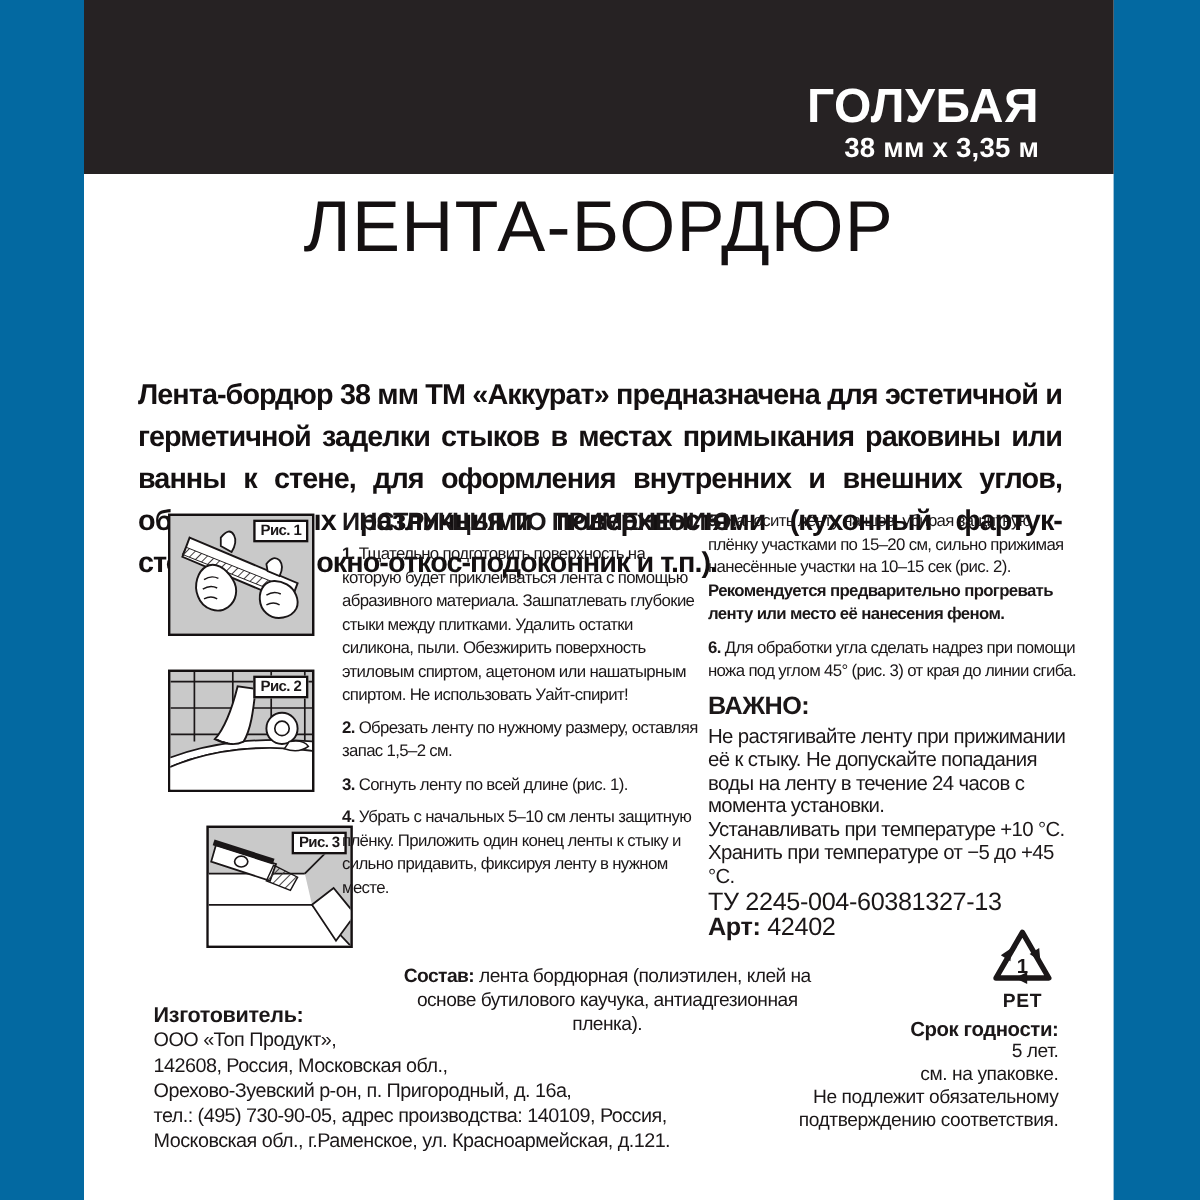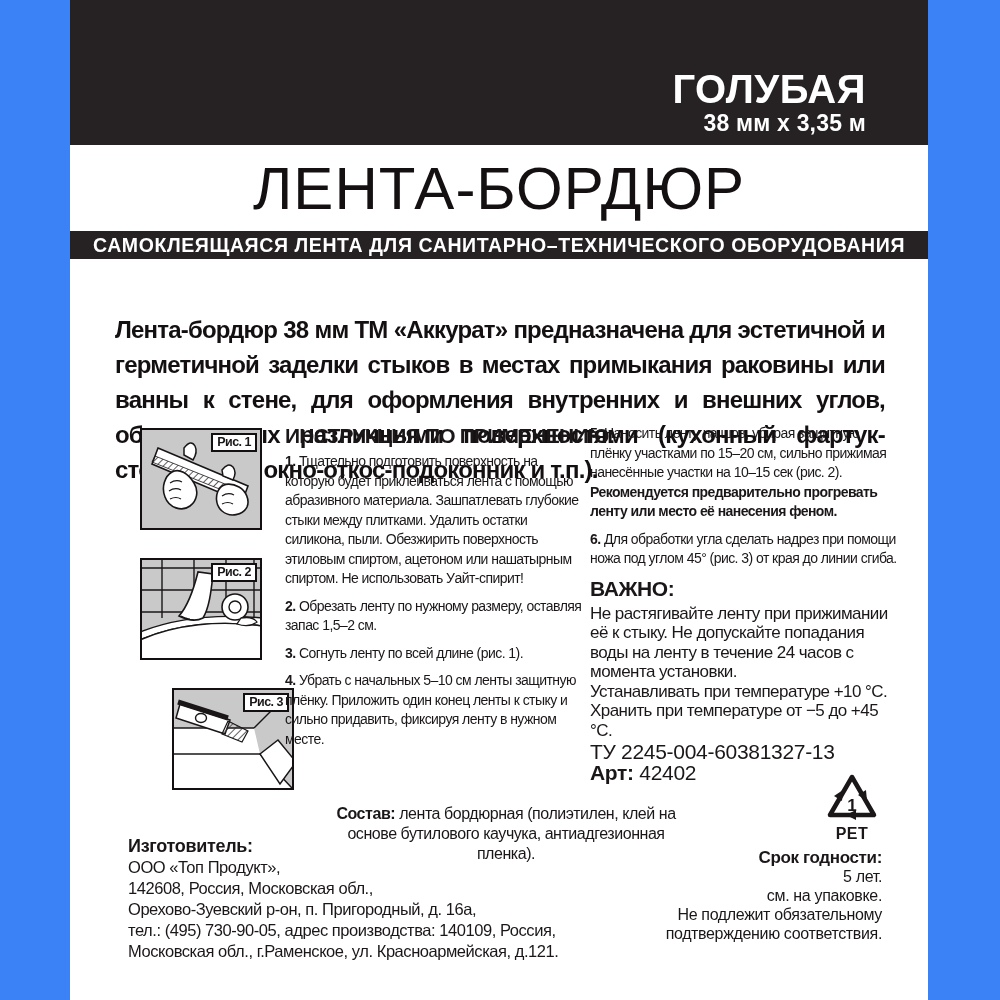--- a/index.html
+++ b/index.html
@@ -1,16 +1,16 @@
 <!DOCTYPE html>
 <html><head>
 <meta charset="utf-8">
 <style>
   html,body{margin:0;padding:0;width:1000px;height:1000px;overflow:hidden;background:#000;}
-  .photo{position:relative;width:1000px;height:1000px;background:#3b82f6;font-family:"Liberation Sans",sans-serif;}
+  .photo{position:relative;width:1000px;height:1000px;background:#0369a1;font-family:"Liberation Sans",sans-serif;}
   .label{position:absolute;left:70px;top:0;width:858px;height:1000px;background:#fff;color:#1b1718;}
 
   
   .band-top{position:absolute;left:0;top:0;width:100%;height:145px;background:#262223;box-sizing:border-box;
             display:flex;flex-direction:column;align-items:flex-end;justify-content:flex-end;padding:0 62px 8px 0;color:#fff;}
   .banner-color{font-size:40px;font-weight:bold;letter-spacing:.5px;line-height:1.02;}
   .banner-size{font-size:23px;font-weight:bold;letter-spacing:.2px;}
 
   .band-title{position:absolute;left:0;top:145px;width:100%;height:86px;display:flex;align-items:center;justify-content:center;border-radius:26px;}
   .title{font-size:60px;font-weight:400;letter-spacing:1px;color:#141011;}
@@ -55,23 +55,20 @@
 
     <div class="band-top">
       <div class="banner-color">ГОЛУБАЯ</div>
       <div class="banner-size">38 мм х 3,35 м</div>
     </div>
 
     <div class="band-title">
       <div class="title">ЛЕНТА-БОРДЮР</div>
     </div>
 
-    <div class="band-sub">
-      <span>САМОКЛЕЯЩАЯСЯ ЛЕНТА ДЛЯ САНИТАРНО–ТЕХНИЧЕСКОГО ОБОРУДОВАНИЯ</span>
-    </div>
 
     <p class="intro">Лента-бордюр 38 мм ТМ «Аккурат» предназначена для эстетичной и герметичной заделки стыков в местах примыкания раковины или ванны к стене, для оформления внутренних и внешних углов, образованных различными поверхностями (кухонный фартук-столешница, окно-откос-подоконник и т.п.).</p>
 
     <div class="fig fig1">
       <svg viewBox="0 0 118 98">
         <defs>
           <pattern id="h1" width="5" height="5" patternUnits="userSpaceOnUse" patternTransform="rotate(45)">
             <line x1="0" y1="0" x2="0" y2="5" stroke="#3a3637" stroke-width="1.6"></line>
           </pattern>
         </defs>

